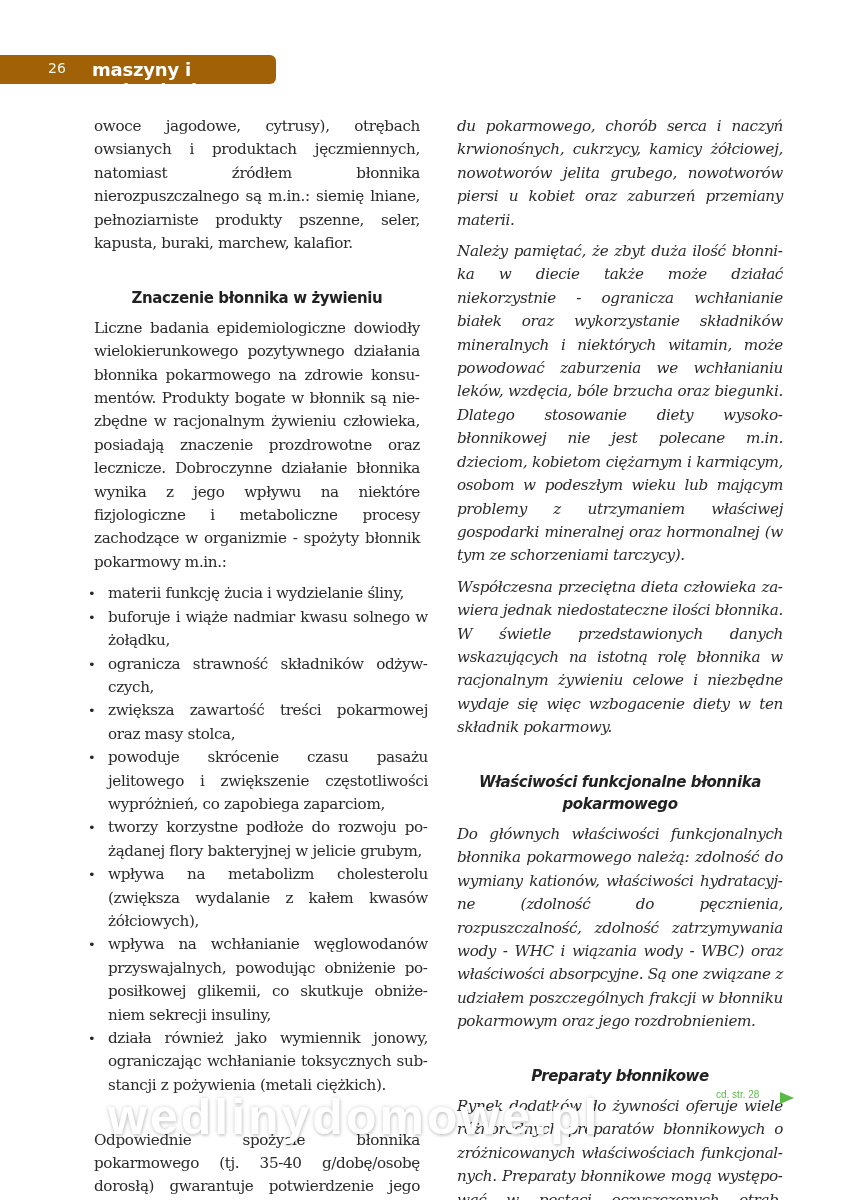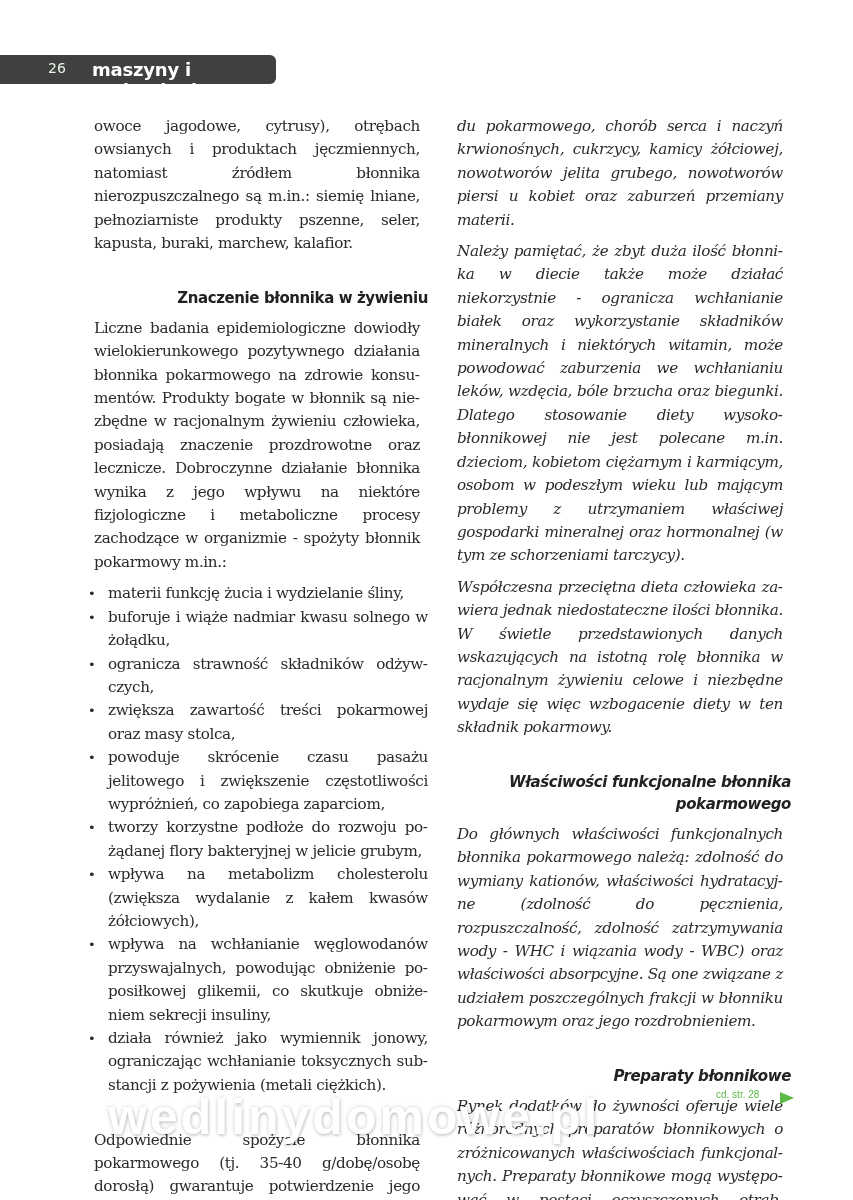--- a/index.html
+++ b/index.html
@@ -1,19 +1,19 @@
 <!DOCTYPE html>
 <html><head>
 <meta charset="utf-8">
 <style>
   html, body { margin: 0; padding: 0; background: #ffffff; }
   body { width: 853px; height: 1200px; position: relative; overflow: hidden; }
   .header-bar {
     position: absolute; left: 0; top: 55px; width: 276px; height: 29px;
-    background: #404040; border-radius: 0 6px 6px 0;
+    background: #a16207; border-radius: 0 6px 6px 0;
     display: flex; align-items: center;
   }
   .page-num {
     position: absolute; left: 48px; top: 5px;
     font-family: "DejaVu Sans", sans-serif; font-size: 14px; color: #e9f6e4;
   }
   .section-name {
     position: absolute; left: 92px; top: 4px;
     font-family: "DejaVu Sans", sans-serif; font-weight: bold; font-size: 18px; color: #ffffff;
     letter-spacing: -0.2px;
@@ -21,21 +21,21 @@
   .col {
     position: absolute; top: 107px; width: 342px;
     font-family: "DejaVu Serif", serif; font-size: 15.2px; line-height: 23.4px; color: #2a2a2a;
     text-align: justify; hyphens: manual; letter-spacing: -0.35px;
   }
   .col.left { left: 86px; }
   .col.right { left: 449px; font-style: italic; }
   .col p { margin: 8px; }
   .col h2 {
     margin: 0; font-family: "DejaVu Sans", sans-serif; font-weight: bold;
-    font-size: 15px; line-height: 22px; color: #222; text-align: right; letter-spacing: -0.4px;
+    font-size: 15px; line-height: 22px; color: #222; text-align: center; letter-spacing: -0.4px;
   }
   .gap { height: 23.4px; }
   ul.bullets { list-style: none; margin: 0; padding: 0; }
   ul.bullets li { position: relative; padding-left: 22px; }
   ul.bullets li .dot {
     position: absolute; left: 2px; top: 0; font-family: "DejaVu Sans", sans-serif; font-size: 13px;
   }
   .continue {
     position: absolute; left: 716px; top: 1089px;
     font-family: "Liberation Sans", sans-serif; font-size: 10px; color: #5cb946;

